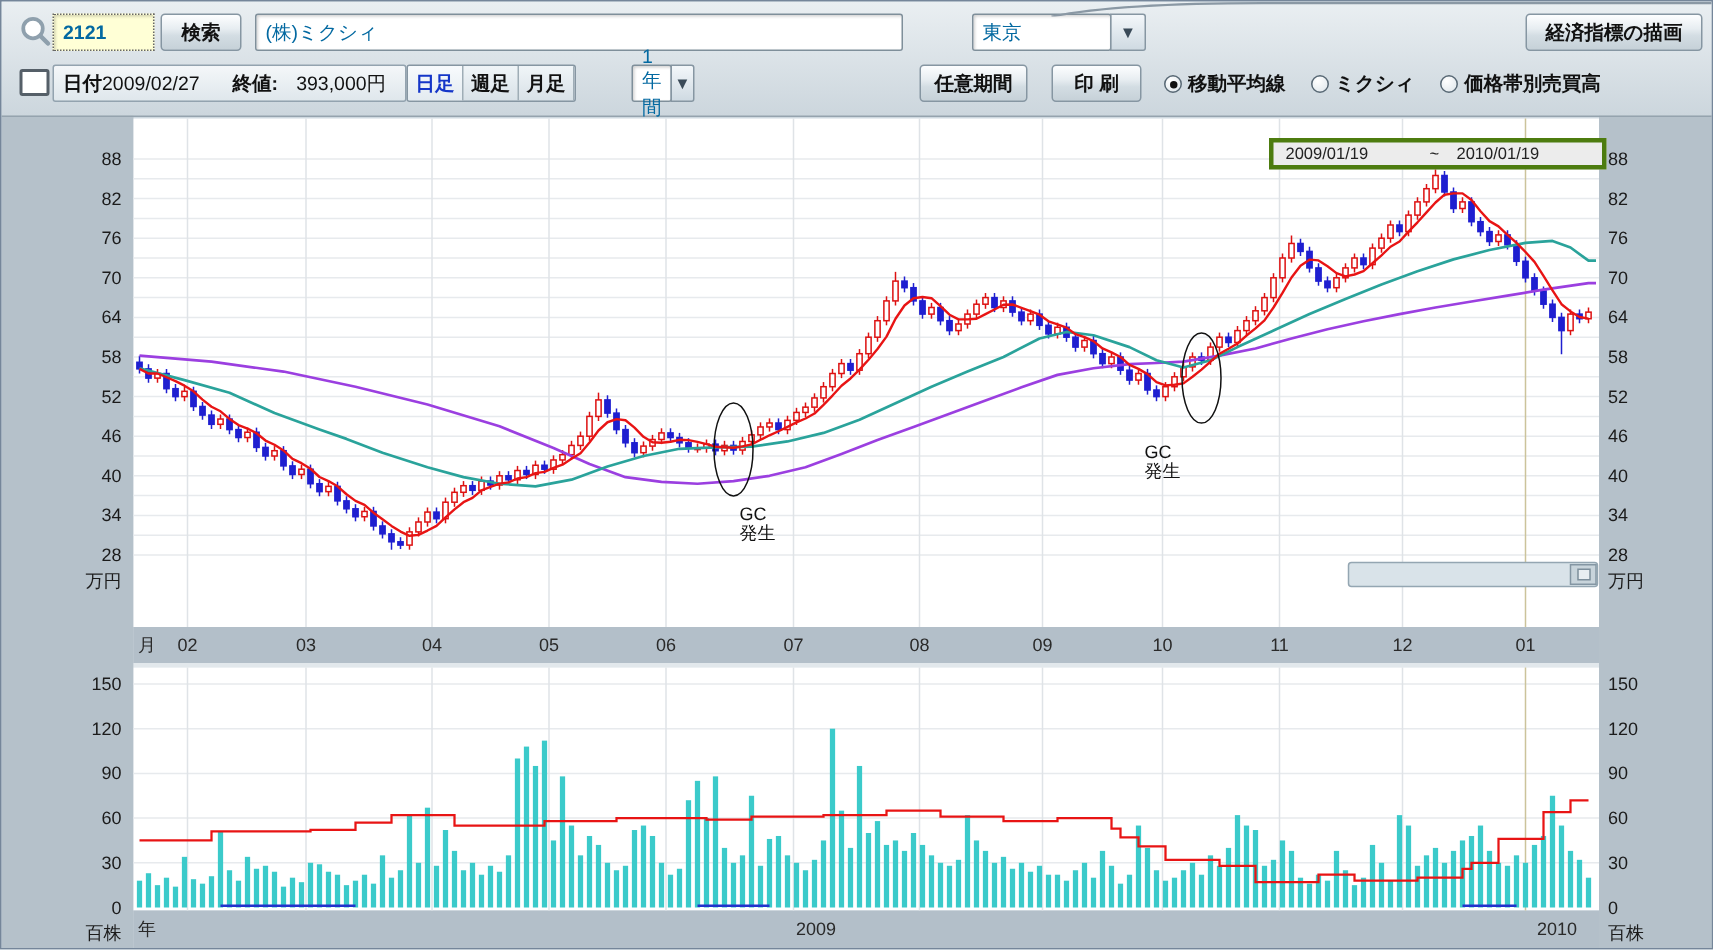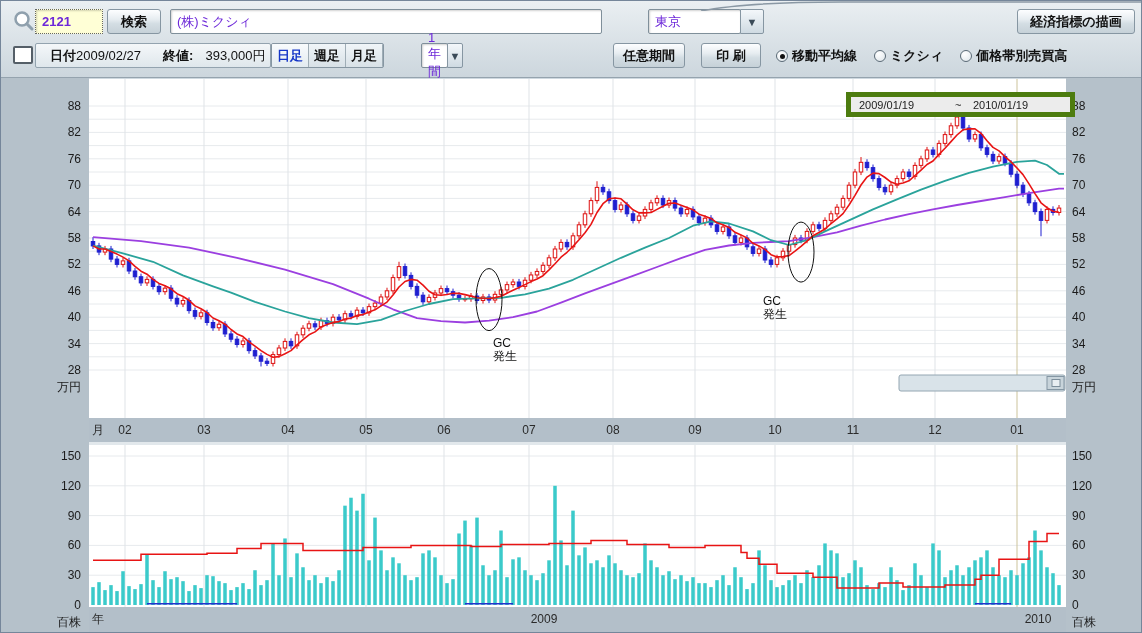--- a/index.html
+++ b/index.html
@@ -12,21 +12,21 @@
   .tab-edge{position:absolute;left:690px;top:0;width:452px;height:10px;z-index:3;pointer-events:none;}
   .row{position:absolute;left:0;width:1142px;height:26px;}
   .row1{top:8px;} .row2{top:42px;}
   .row *{box-sizing:border-box;}
   .abs{position:absolute;}
   .btn{height:25px;background:linear-gradient(#fdfeff,#e7edf1 40%,#d3dde3 60%,#c6d1d8);
        border:1px solid #8696a2;border-radius:3px;font:bold 13px "Liberation Sans",sans-serif;
        color:#111;display:flex;align-items:center;justify-content:center;padding:0 6px;}
   .field{height:25px;background:#fff;border:1px solid #7f8f9a;border-radius:2px;
          box-shadow:inset 1px 1px 2px rgba(0,0,0,.18);font:13px "Liberation Sans",sans-serif;
-         color:#6d28d9;padding:0 6px;}
+         color:#0369a1;padding:0 6px;}
   .code-input{background:#ffffd6;border:1px dotted #666;border-radius:0;font-weight:bold;}
   .combo{display:flex;height:25px;}
   .combo .cval{flex:1;display:flex;align-items:center;margin-left:36px;}
   .combo-btn{width:24px;height:25px;margin-left:-1px;background:linear-gradient(#f3f7fa,#cfdae2);
              border:1px solid #8696a2;border-radius:0 2px 2px 0;display:flex;align-items:center;
              justify-content:center;font-size:11px;color:#3a4a58;}
   .info-panel{height:25px;background:linear-gradient(#f4f7f9,#dfe7ec);border:1px solid #93a3af;
               border-radius:2px;display:flex;align-items:center;font-size:13px;color:#111;}
   .info-panel .lbl{font-weight:bold;}
   .seg{display:flex;height:25px;border:1px solid #8696a2;border-radius:2px;overflow:hidden;
@@ -36,21 +36,21 @@
   .seg-item.sel{color:#1536c8;background:linear-gradient(#f8fbfd,#e3ebf0);}
   .radio-group{display:flex;align-items:center;gap:17px;height:26px;}
   .radio{display:flex;align-items:center;gap:4px;font:bold 13px "Liberation Sans",sans-serif;color:#111;}
   .rb{width:12px;height:12px;border-radius:50%;border:1px solid #5a6a76;
       background:radial-gradient(circle at 35% 30%,#fff,#dde5ea);position:relative;}
   .rb.checked::after{content:"";position:absolute;left:3px;top:3px;width:5px;height:5px;
       border-radius:50%;background:#111;}
   .winicon{width:20px;height:18px;border:2px solid #555f68;border-radius:2px;background:#fff;
            display:inline-block;}
   .range-box{position:absolute;left:845px;top:91px;width:219px;height:15px;z-index:3;
-             background:#ececec;border:5px solid #4d7c0f;display:flex;align-items:center;
+             background:#ececec;border:3px solid #4d7c0f;display:flex;align-items:center;
              font-size:11px;color:#222;}
   .range-box span{display:inline-block;}
   .rb-from{margin-left:8px;width:96px;}
   .rb-sep{width:18px;}
 </style>
 </head>
 <body>
 
 <div class="window">
 
@@ -699,21 +699,21 @@
       <input class="field abs" style="left: 169px; width: 432px;" value="(株)ミクシィ">
       <div class="combo abs" style="left:611px;width:152px;">
         <span class="field cval" style="width:128px;">東京</span>
         <span class="combo-btn">▼</span>
       </div>
       <button class="btn abs" style="left:1016px;width:118px;">経済指標の描画</button>
     </div>
     <div class="row row2">
       <span class="winicon abs" style="left:12px;top:3px;"></span>
       <div class="info-panel abs" style="left:34px;width:236px;">
-        <span class="lbl" style="margin-left:14px;">日付</span>
+        <span class="lbl" style="margin-left:6px;">日付</span>
         <span style="">2009/02/27</span>
         <span class="lbl" style="margin-left:22px;">終値:</span>
         <span style="margin-left:12px;">393,000円</span>
       </div>
       <div class="seg abs" style="left:270px;">
         <span class="seg-item sel">日足</span>
         <span class="seg-item">週足</span>
         <span class="seg-item">月足</span>
       </div>
       <div class="combo abs" style="left:384px;width:78px;">

